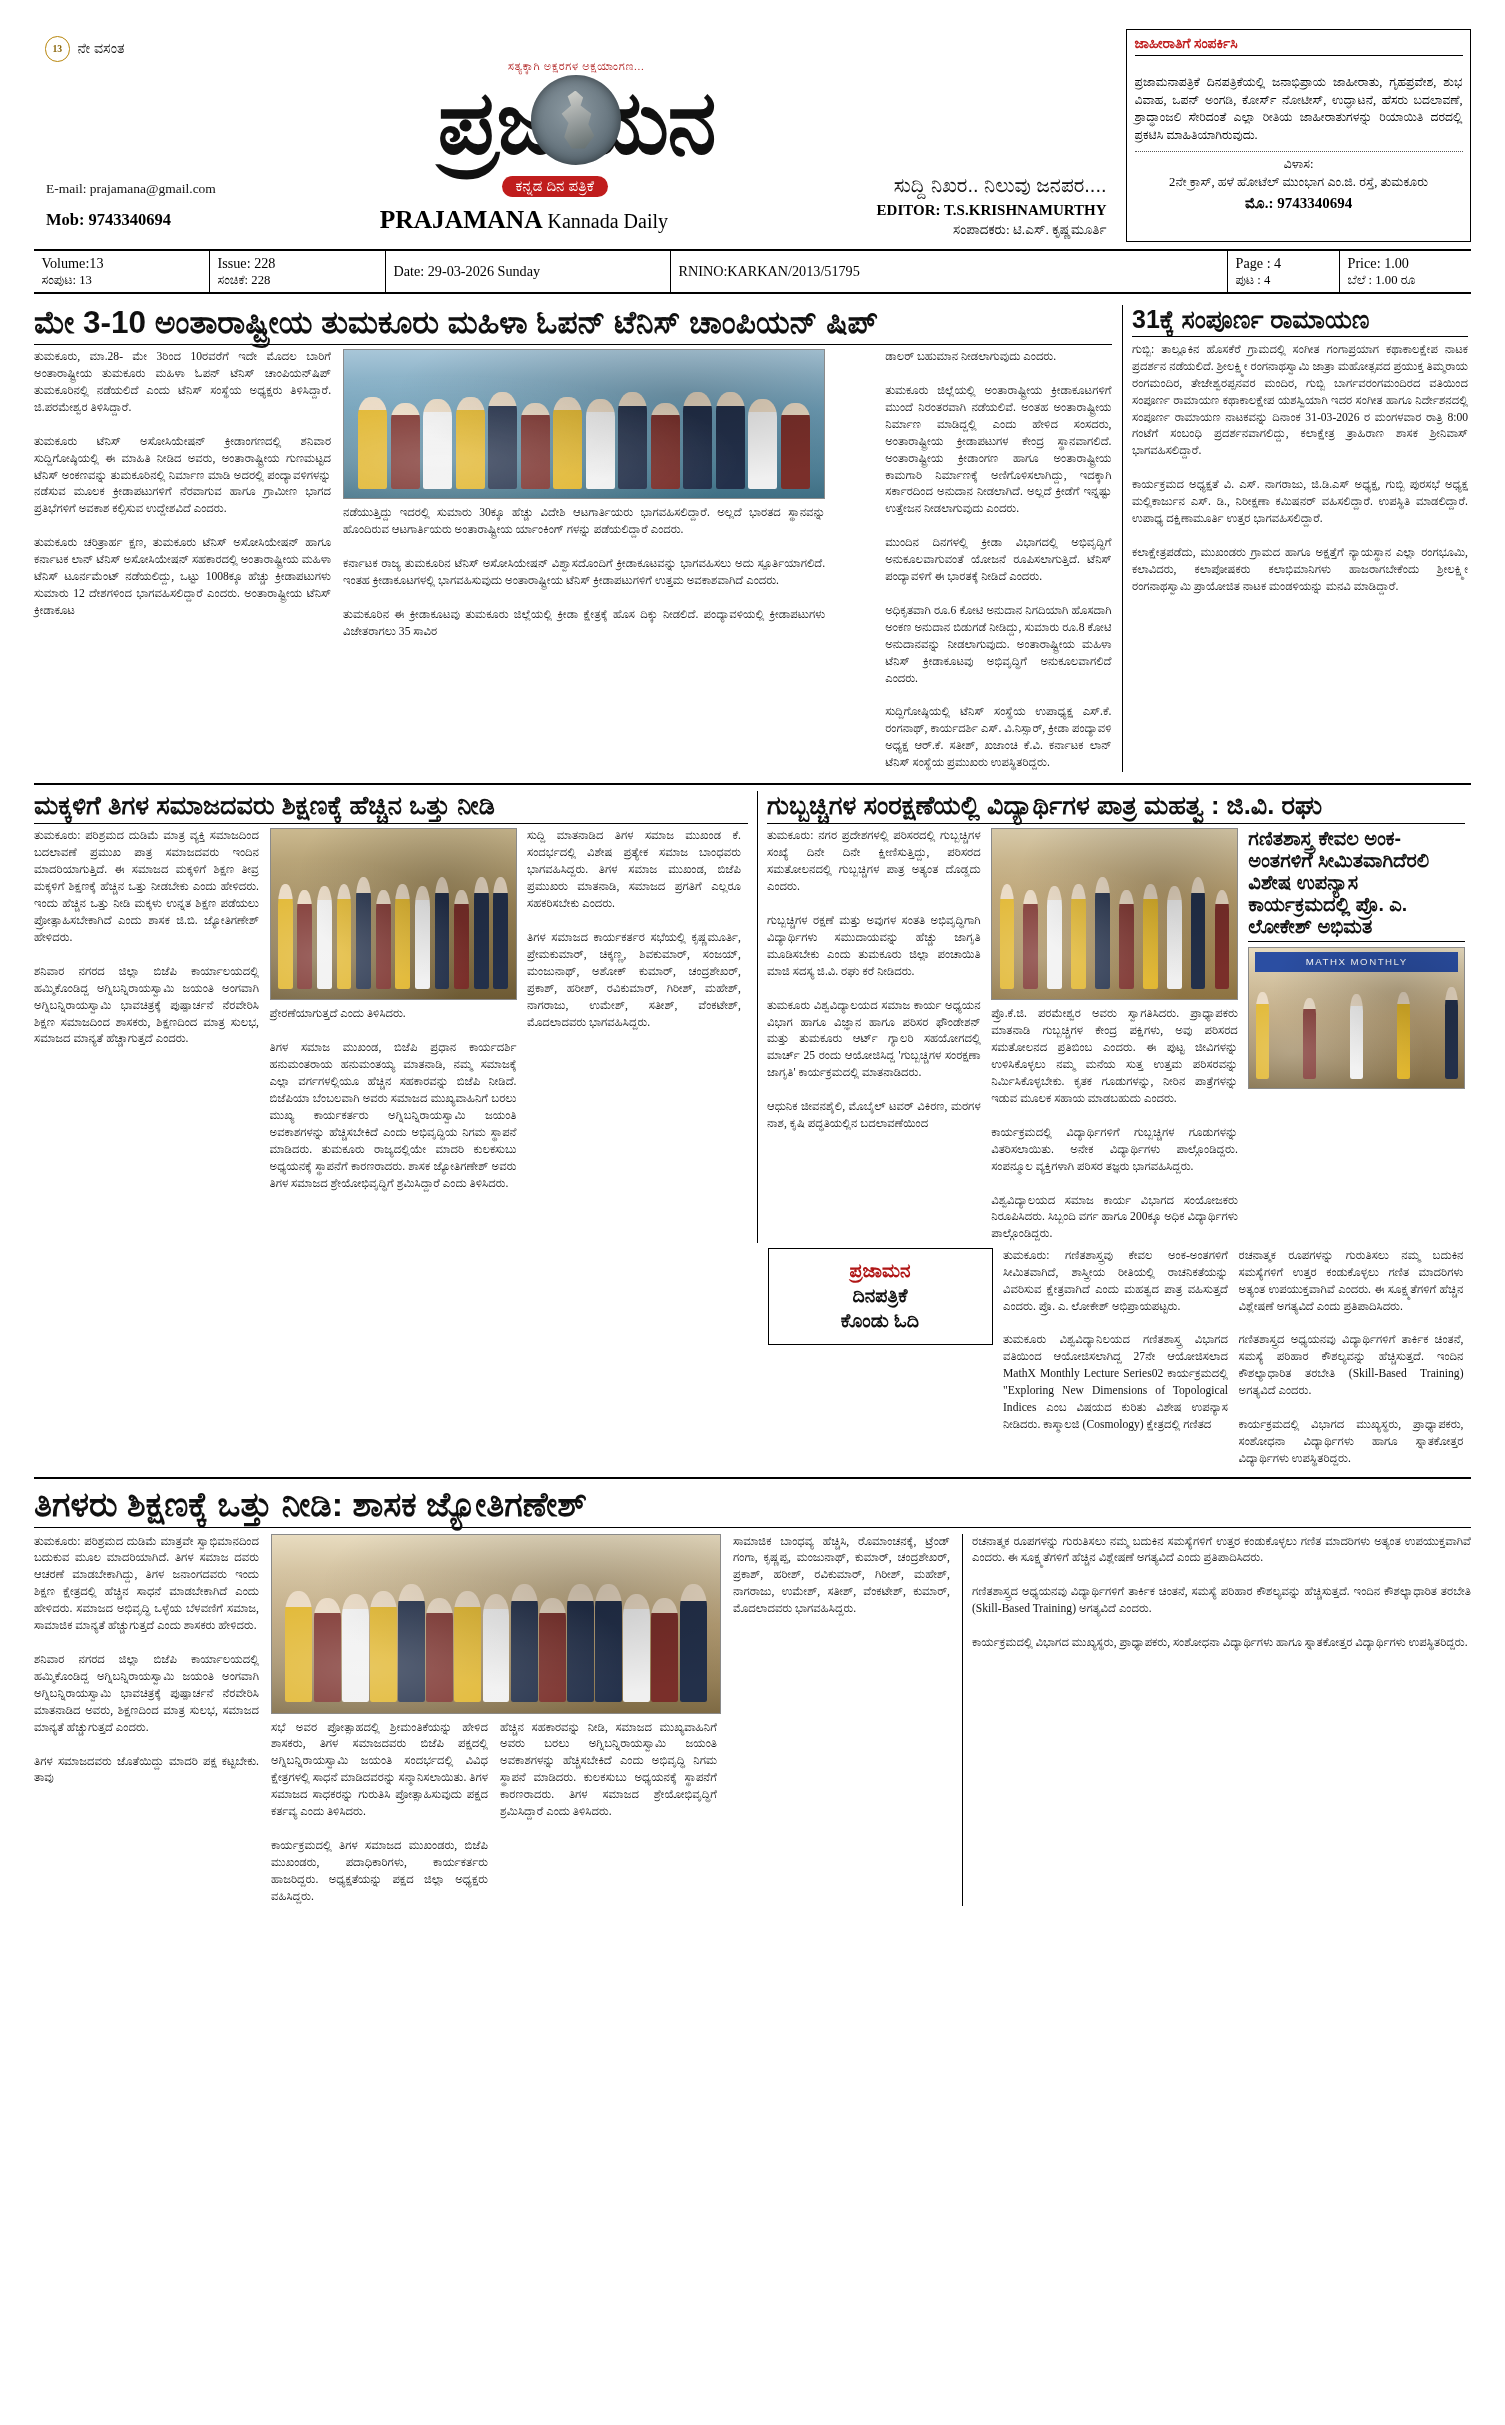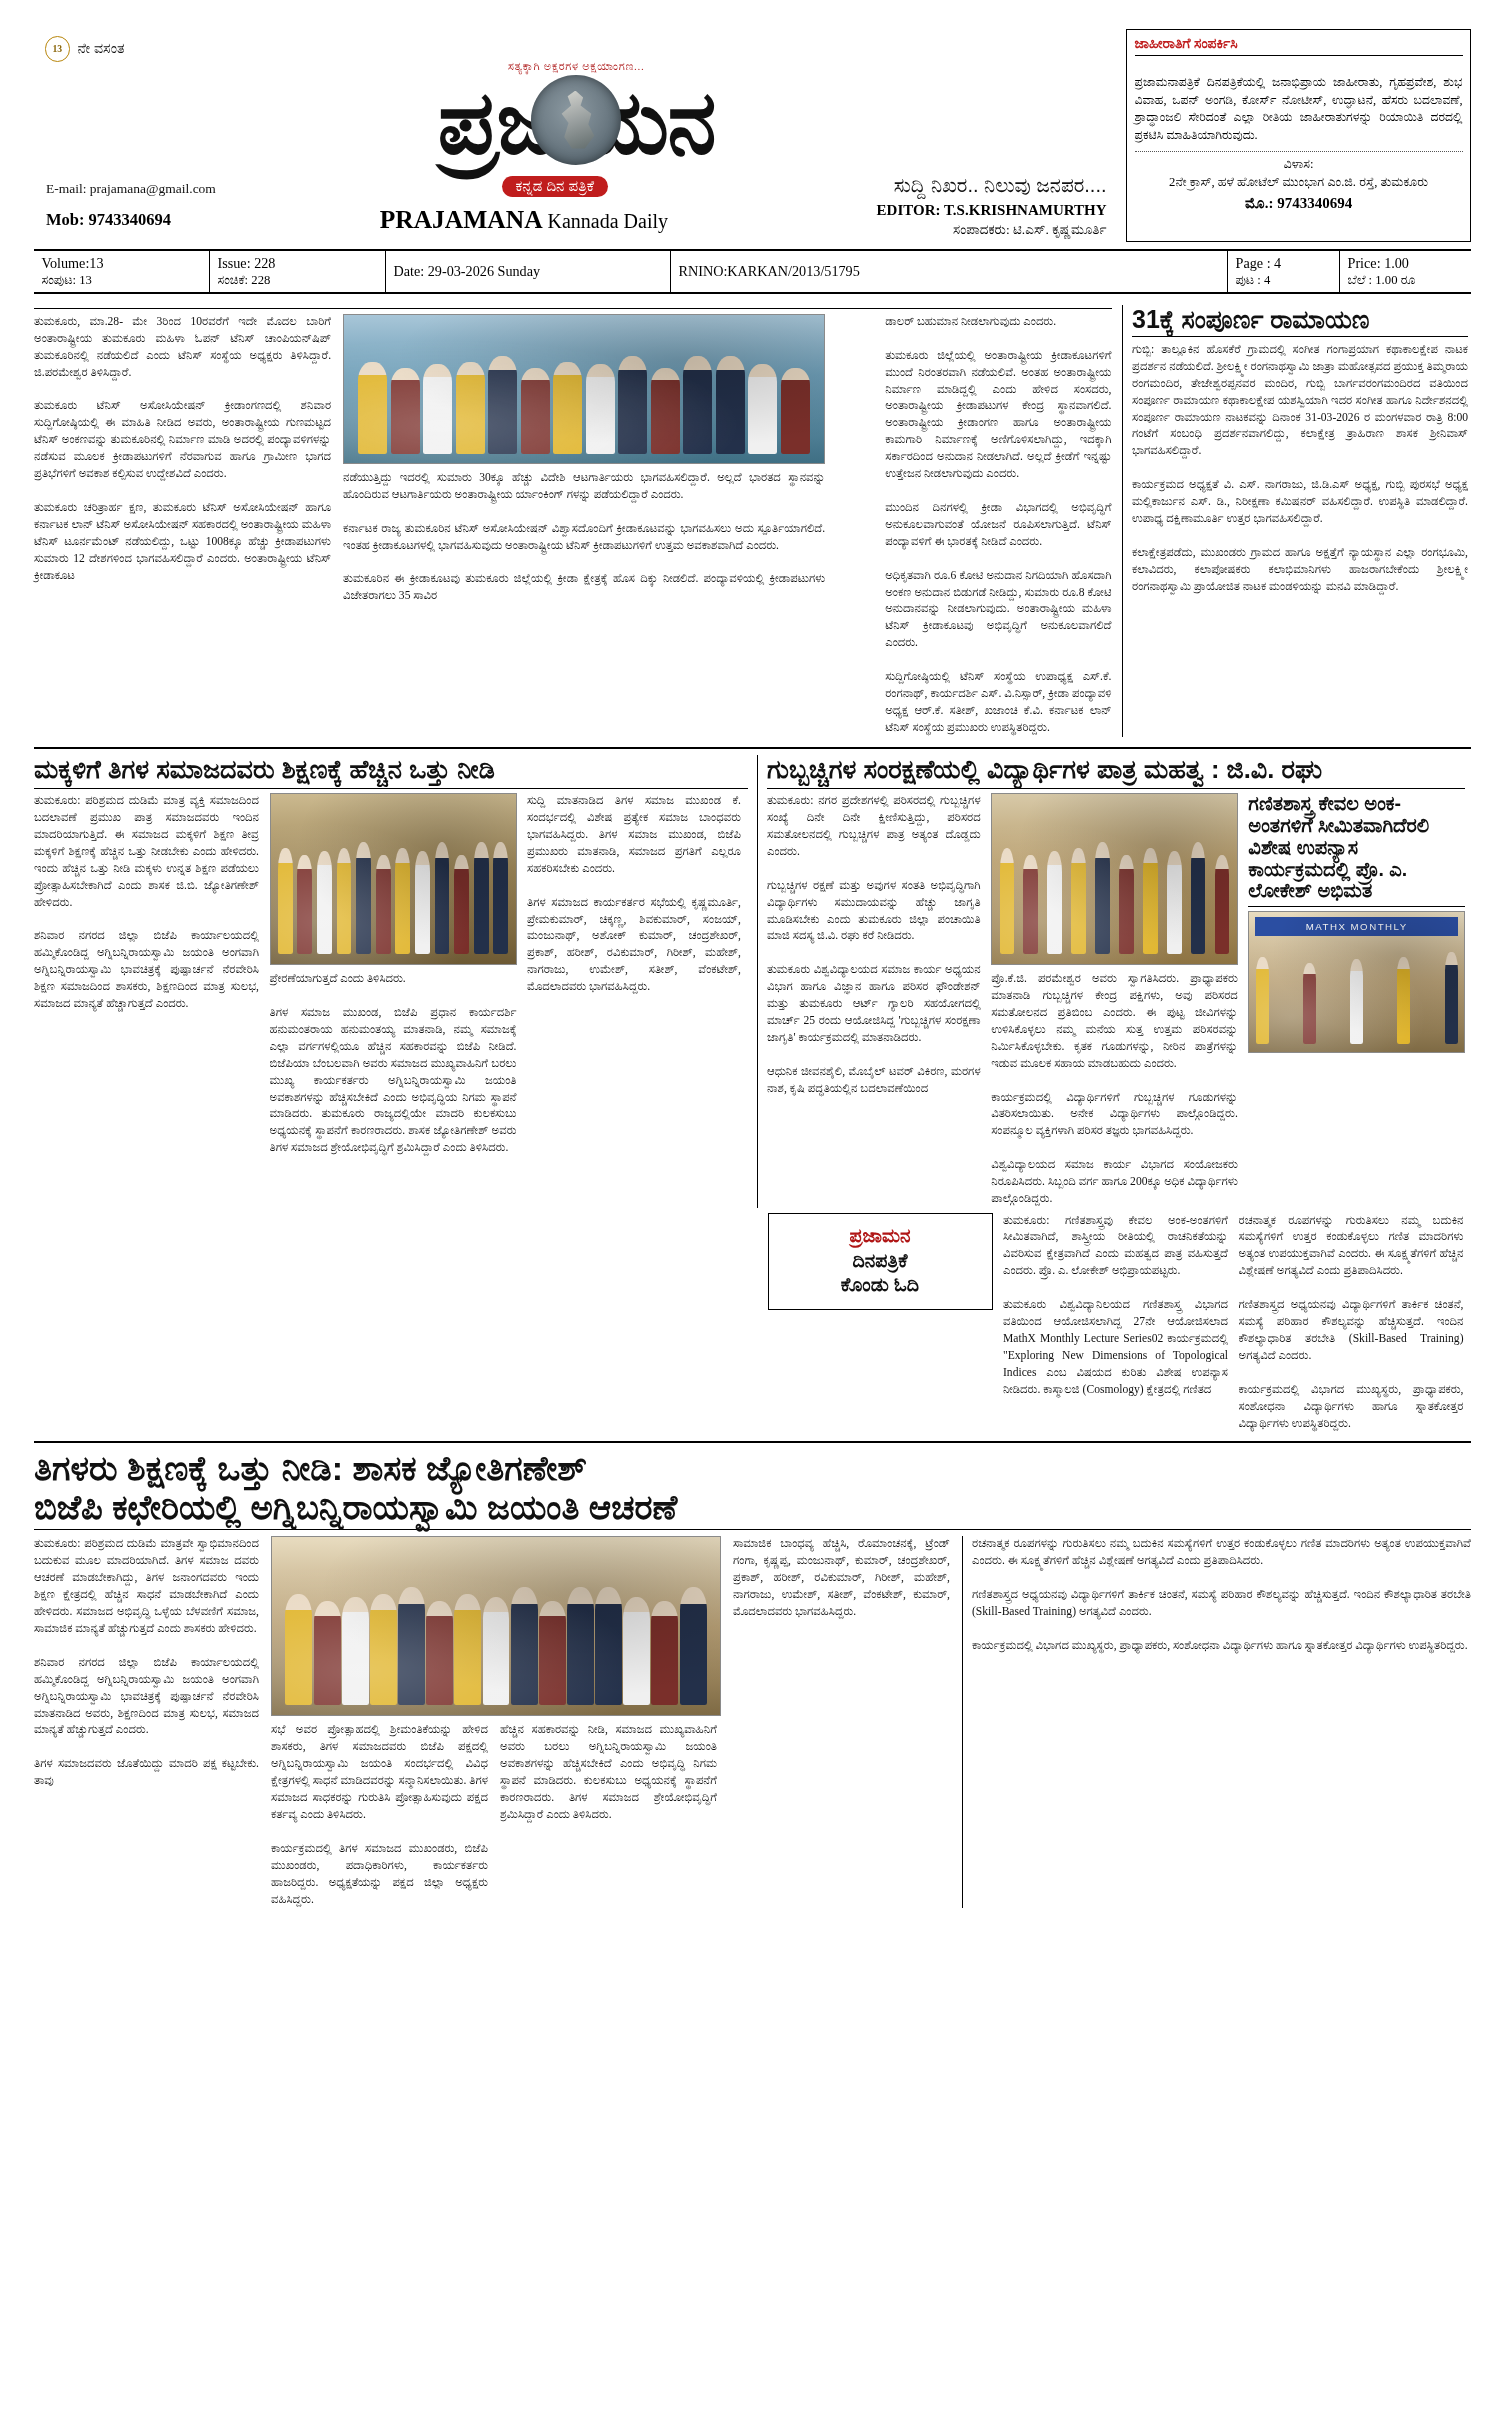--- a/index.html
+++ b/index.html
@@ -308,20 +308,21 @@
     </div>
     <div class="ib-price">
       <div>Price: 1.00</div>
       <div class="ib-sub">ಬೆಲೆ : 1.00 ರೂ</div>
     </div>
   </div>
 
   <div style="display:flex; margin-top:10.5px;">
 
     <div style="width:1088px; padding-right:10.5px;">
+      <div class="headline-kn hl-main">ಮೇ 3-10 ಅಂತಾರಾಷ್ಟ್ರೀಯ ತುಮಕೂರು ಮಹಿಳಾ ಓಪನ್ ಟೆನಿಸ್ ಚಾಂಪಿಯನ್ ಷಿಪ್</div>
       <div class="rule-thin"></div>
 
       <div style="display:flex; gap:12px; margin-top:4.5px;">
         <div style="width:300px;">
           <div class="body-kn" style="white-space:pre-line;">ತುಮಕೂರು, ಮಾ.28- ಮೇ 3ರಿಂದ 10ರವರೆಗೆ ಇದೇ ಮೊದಲ ಬಾರಿಗೆ ಅಂತಾರಾಷ್ಟ್ರೀಯ ತುಮಕೂರು ಮಹಿಳಾ ಓಪನ್ ಟೆನಿಸ್ ಚಾಂಪಿಯನ್‌ಷಿಪ್ ತುಮಕೂರಿನಲ್ಲಿ ನಡೆಯಲಿದೆ ಎಂದು ಟೆನಿಸ್ ಸಂಸ್ಥೆಯ ಅಧ್ಯಕ್ಷರು ತಿಳಿಸಿದ್ದಾರೆ. ಜಿ.ಪರಮೇಶ್ವರ ತಿಳಿಸಿದ್ದಾರೆ.
 
 ತುಮಕೂರು ಟೆನಿಸ್ ಅಸೋಸಿಯೇಷನ್ ಕ್ರೀಡಾಂಗಣದಲ್ಲಿ ಶನಿವಾರ ಸುದ್ದಿಗೋಷ್ಠಿಯಲ್ಲಿ ಈ ಮಾಹಿತಿ ನೀಡಿದ ಅವರು, ಅಂತಾರಾಷ್ಟ್ರೀಯ ಗುಣಮಟ್ಟದ ಟೆನಿಸ್ ಅಂಕಣವನ್ನು ತುಮಕೂರಿನಲ್ಲಿ ನಿರ್ಮಾಣ ಮಾಡಿ ಅದರಲ್ಲಿ ಪಂದ್ಯಾವಳಿಗಳನ್ನು ನಡೆಸುವ ಮೂಲಕ ಕ್ರೀಡಾಪಟುಗಳಿಗೆ ನೆರವಾಗುವ ಹಾಗೂ ಗ್ರಾಮೀಣ ಭಾಗದ ಪ್ರತಿಭೆಗಳಿಗೆ ಅವಕಾಶ ಕಲ್ಪಿಸುವ ಉದ್ದೇಶವಿದೆ ಎಂದರು.
 
 ತುಮಕೂರು ಚರಿತ್ರಾರ್ಹ ಕ್ಷಣ, ತುಮಕೂರು ಟೆನಿಸ್ ಅಸೋಸಿಯೇಷನ್ ಹಾಗೂ ಕರ್ನಾಟಕ ಲಾನ್ ಟೆನಿಸ್ ಅಸೋಸಿಯೇಷನ್ ಸಹಕಾರದಲ್ಲಿ ಅಂತಾರಾಷ್ಟ್ರೀಯ ಮಹಿಳಾ ಟೆನಿಸ್ ಟೂರ್ನಮೆಂಟ್ ನಡೆಯಲಿದ್ದು, ಒಟ್ಟು 1008ಕ್ಕೂ ಹೆಚ್ಚು ಕ್ರೀಡಾಪಟುಗಳು ಸುಮಾರು 12 ದೇಶಗಳಿಂದ ಭಾಗವಹಿಸಲಿದ್ದಾರೆ ಎಂದರು. ಅಂತಾರಾಷ್ಟ್ರೀಯ ಟೆನಿಸ್ ಕ್ರೀಡಾಕೂಟ</div>
         </div>
@@ -491,21 +492,20 @@
 
 ಕಾರ್ಯಕ್ರಮದಲ್ಲಿ ವಿಭಾಗದ ಮುಖ್ಯಸ್ಥರು, ಪ್ರಾಧ್ಯಾಪಕರು, ಸಂಶೋಧನಾ ವಿದ್ಯಾರ್ಥಿಗಳು ಹಾಗೂ ಸ್ನಾತಕೋತ್ತರ ವಿದ್ಯಾರ್ಥಿಗಳು ಉಪಸ್ಥಿತರಿದ್ದರು.</div>
       </div>
     </div>
   </div>
 
   <div class="rule-thick" style="margin-top:9px;"></div>
 
   <div style="margin-top:6px;">
     <div class="headline-kn hl-big">ತಿಗಳರು ಶಿಕ್ಷಣಕ್ಕೆ ಒತ್ತು ನೀಡಿ: ಶಾಸಕ ಜ್ಯೋತಿಗಣೇಶ್</div>
-    <div class="headline-kn hl-big">ಬಿಜೆಪಿ ಕಛೇರಿಯಲ್ಲಿ ಅಗ್ನಿಬನ್ನಿರಾಯಸ್ವಾಮಿ ಜಯಂತಿ ಆಚರಣೆ</div>
     <div class="rule-thin"></div>
 
     <div style="display:flex; gap:12px; margin-top:6px;">
       <div style="width:225px;">
         <div class="body-kn" style="white-space:pre-line;">ತುಮಕೂರು: ಪರಿಶ್ರಮದ ದುಡಿಮೆ ಮಾತ್ರವೇ ಸ್ವಾಭಿಮಾನದಿಂದ ಬದುಕುವ ಮೂಲ ಮಾದರಿಯಾಗಿದೆ. ತಿಗಳ ಸಮಾಜ ದವರು ಆಚರಣೆ ಮಾಡಬೇಕಾಗಿದ್ದು, ತಿಗಳ ಜನಾಂಗದವರು ಇಂದು ಶಿಕ್ಷಣ ಕ್ಷೇತ್ರದಲ್ಲಿ ಹೆಚ್ಚಿನ ಸಾಧನೆ ಮಾಡಬೇಕಾಗಿದೆ ಎಂದು ಹೇಳಿದರು. ಸಮಾಜದ ಅಭಿವೃದ್ಧಿ ಒಳ್ಳೆಯ ಬೆಳವಣಿಗೆ ಸಮಾಜ, ಸಾಮಾಜಿಕ ಮಾನ್ಯತೆ ಹೆಚ್ಚುಗುತ್ತದೆ ಎಂದು ಶಾಸಕರು ಹೇಳಿದರು.
 
 ಶನಿವಾರ ನಗರದ ಜಿಲ್ಲಾ ಬಿಜೆಪಿ ಕಾರ್ಯಾಲಯದಲ್ಲಿ ಹಮ್ಮಿಕೊಂಡಿದ್ದ ಅಗ್ನಿಬನ್ನಿರಾಯಸ್ವಾಮಿ ಜಯಂತಿ ಅಂಗವಾಗಿ ಅಗ್ನಿಬನ್ನಿರಾಯಸ್ವಾಮಿ ಭಾವಚಿತ್ರಕ್ಕೆ ಪುಷ್ಪಾರ್ಚನೆ ನೆರವೇರಿಸಿ ಮಾತನಾಡಿದ ಅವರು, ಶಿಕ್ಷಣದಿಂದ ಮಾತ್ರ ಸುಲಭ, ಸಮಾಜದ ಮಾನ್ಯತೆ ಹೆಚ್ಚುಗುತ್ತದೆ ಎಂದರು.
 
 ತಿಗಳ ಸಮಾಜದವರು ಜೊತೆಯಿದ್ದು ಮಾದರಿ ಪಕ್ಷ ಕಟ್ಟಬೇಕು. ತಾವು</div>
       </div>

